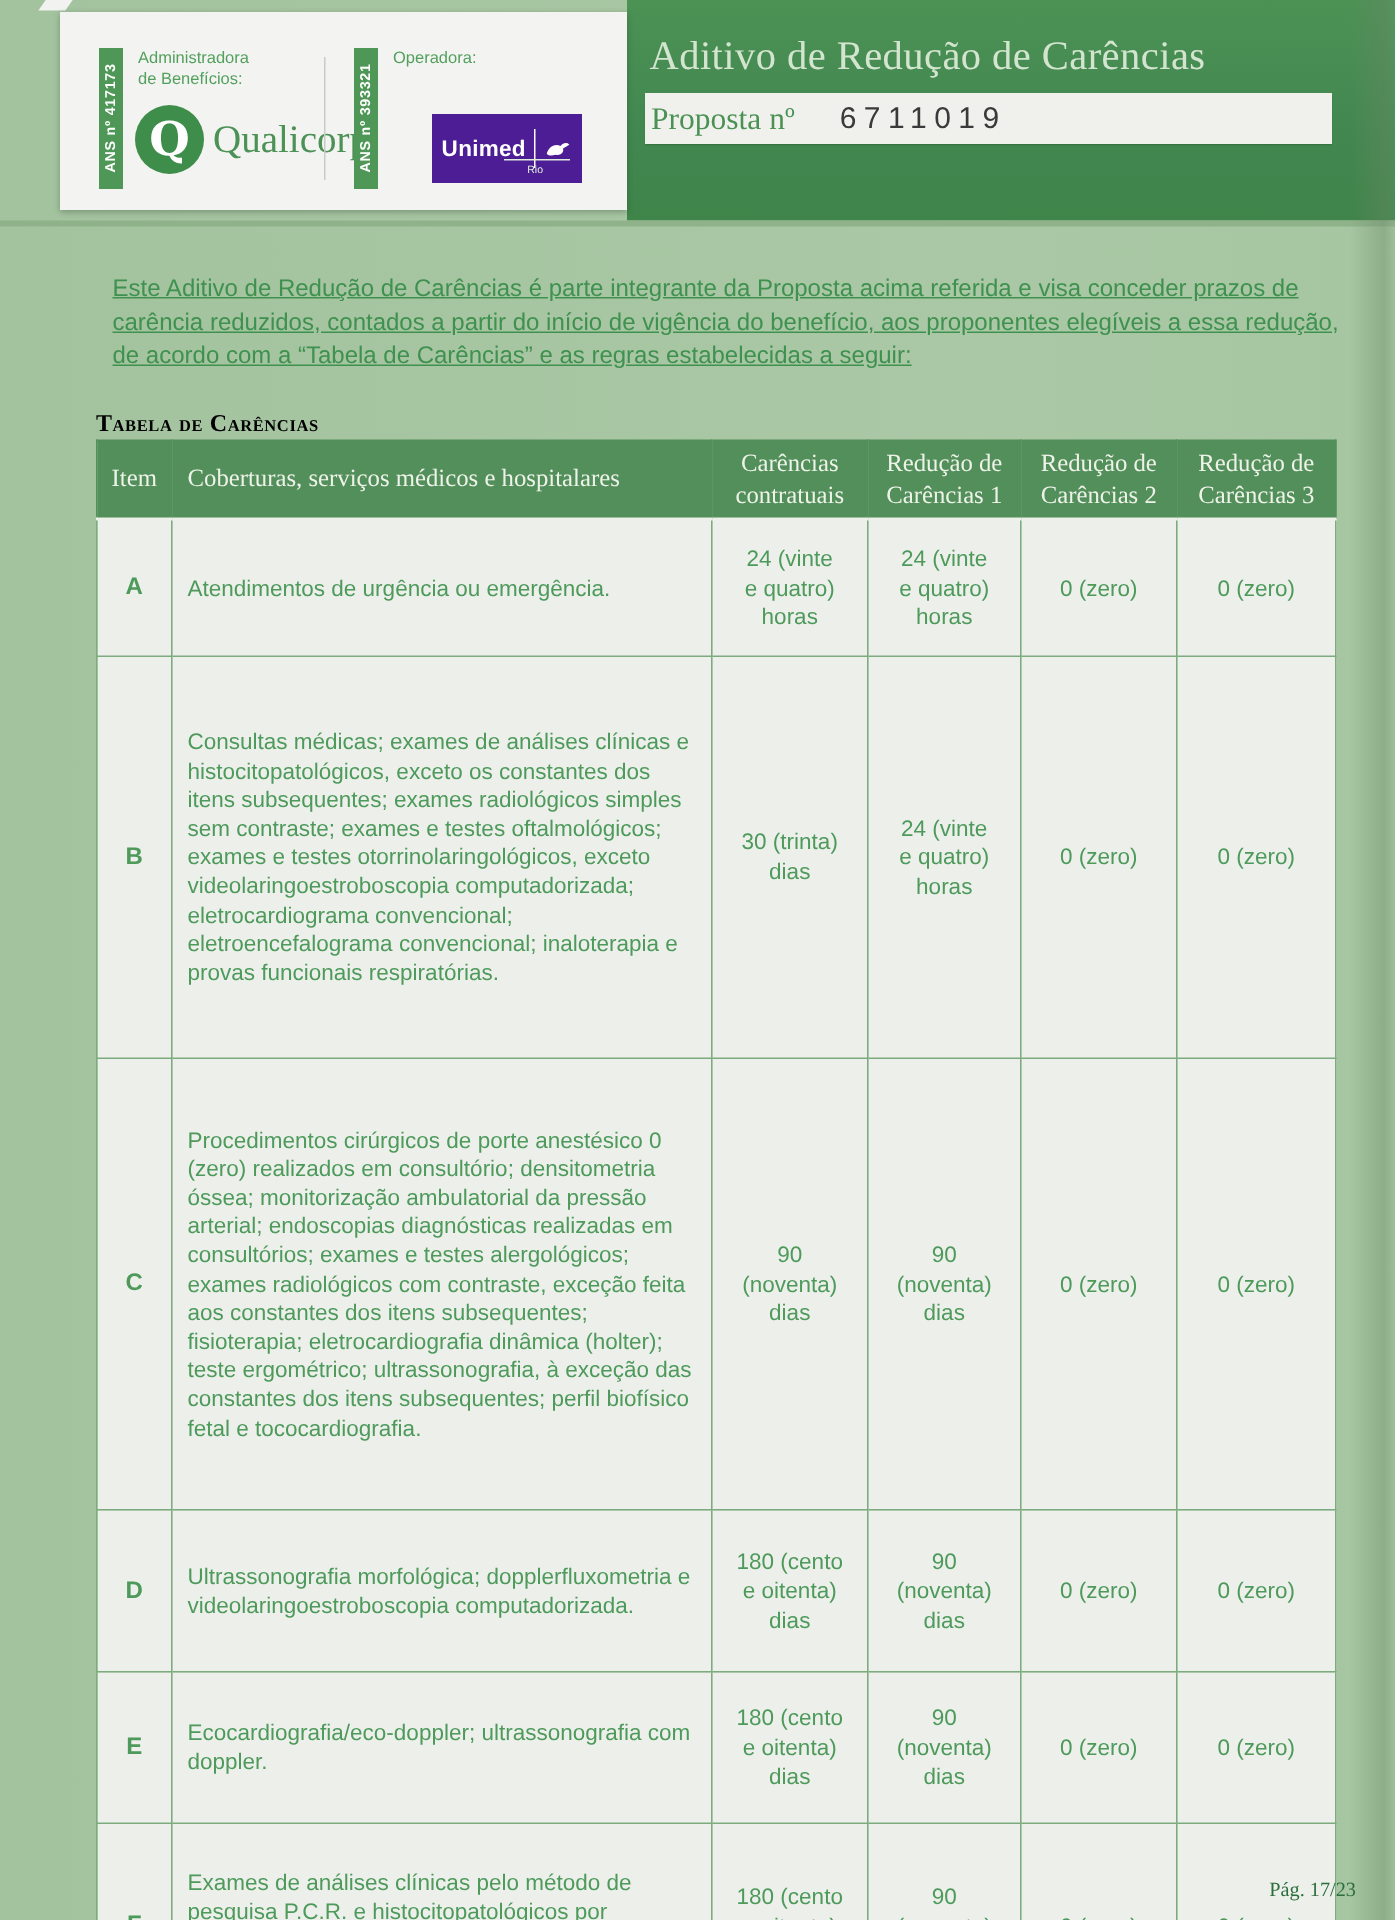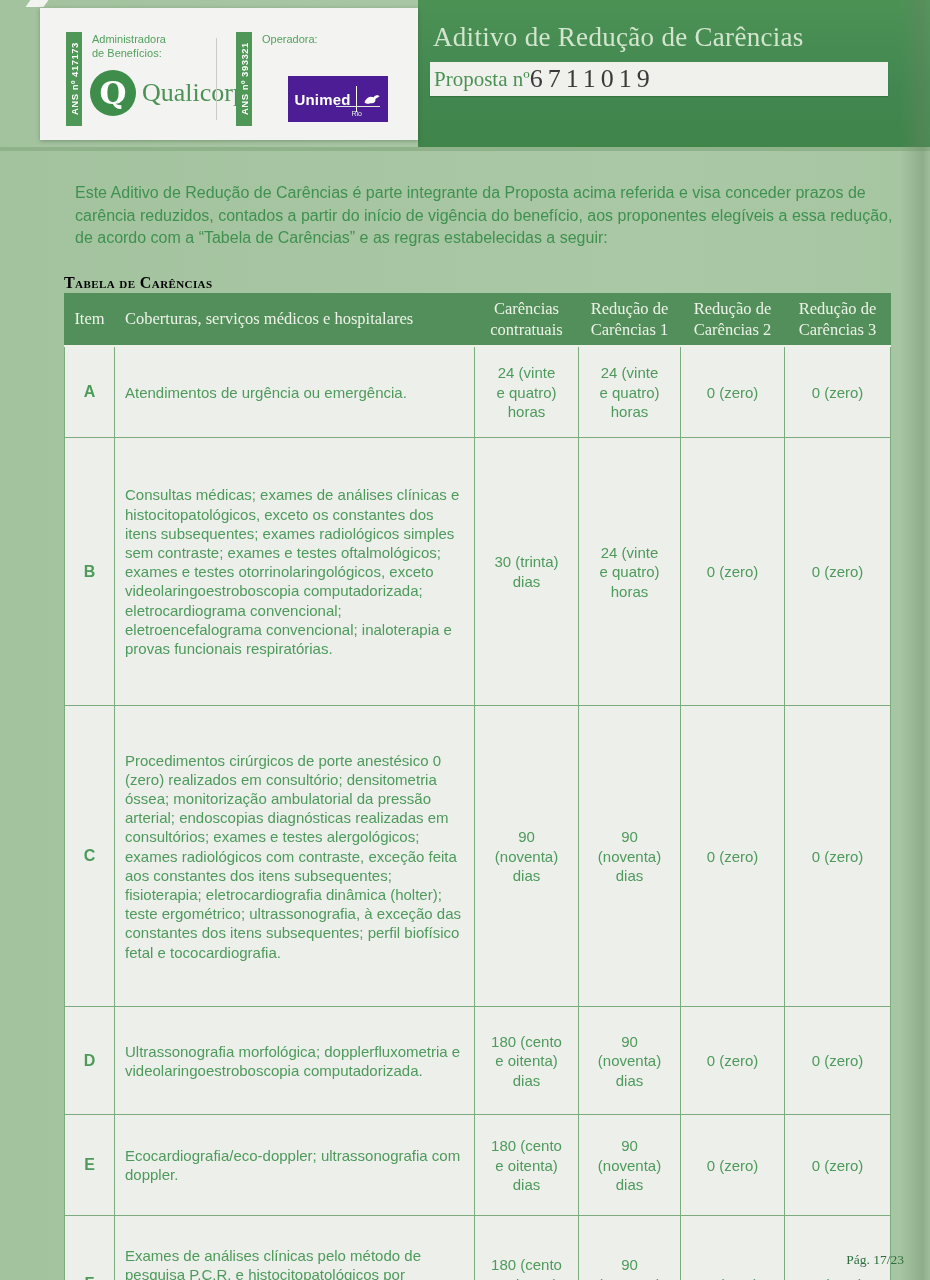--- a/index.html
+++ b/index.html
@@ -9,22 +9,22 @@
     font-family:"Liberation Sans", sans-serif;
   }
   
   .band { position:absolute; left:418px; top:0; width:512px; height:147px;
     background: linear-gradient(180deg,#4c9255 0%, #428750 60%, #3f8449 100%); }
   .band-title { position:absolute; left:15px; top:22px; color:#d3e5cf;
     font-family:"Liberation Serif", serif; font-size:27px; letter-spacing:0.3px; }
   .proposal-bar { position:absolute; left:12px; top:62px; width:458px; height:34px;
     background:#f0f1ed; display:flex; align-items:center; box-shadow:0 1px 1px rgba(0,0,0,0.15); }
   .proposal-label { color:#4a9254; font-family:"Liberation Serif", serif; font-size:21px; margin-left:4px; }
-  .proposal-number { color:#3a3a3a; font-family:Liberation Serif, serif;
-    font-size:26px; letter-spacing:5px; }
+  .proposal-number { color:#3a3a3a; font-family:Liberation Sans, sans-serif;
+    font-size:20px; letter-spacing:5px; margin-left:30px; }
   .band-edge { position:absolute; left:0; top:147px; width:930px; height:4px; background:#8fb28b; }
 
   .header-card { position:absolute; left:40px; top:8px; width:378px; height:132px;
     background:#f3f4f1; box-shadow:0 1px 4px rgba(40,60,40,0.35); }
   .ans-badge { position:absolute; width:16px; height:94px; background:#4f9757; color:#fff;
     font-size:9.5px; font-weight:bold; writing-mode:vertical-rl; transform:rotate(180deg);
     display:flex; align-items:center; justify-content:center; letter-spacing:0.5px; }
   .ans-admin { left:26px; top:24px; }
   .ans-oper  { left:196px; top:24px; }
   .mini-label { position:absolute; color:#53a05e; font-weight:normal; font-size:11px;
@@ -41,21 +41,21 @@
 
   .unimed-box { position:absolute; left:248px; top:68px; width:100px; height:46px;
     background:#4c1d95; display:flex; align-items:center; justify-content:center; }
   .unimed-word { color:#ffffff; font-weight:bold; font-size:15px; letter-spacing:0.2px; }
   .unimed-divider { width:1px; height:26px; background:#ffffff; margin:0 5px; }
   .unimed-rio { position:absolute; right:26px; bottom:5px; color:#e2eede; font-size:7px; }
   .unimed-underline { position:absolute; right:8px; bottom:15px; width:44px; height:1px; background:#dfeadb; }
 
   
   .intro { position:absolute; left:75px; top:182px; width:818px;
-    color:#3f9150; font-size:16px; line-height:1.42; }
+    color:#3f9150; font-size:16px; line-height:1.42;text-decoration:underline; }
   .section-label { position:absolute; left:64px; top:274px;
     font-family:"Liberation Serif", serif; font-variant:small-caps; font-weight:bold;
     color:#000000; font-size:16px; letter-spacing:0.4px; }
 
   
   table.carencias { position:absolute; left:64px; top:293px; width:826px;
     border-collapse:collapse; table-layout:fixed; }
   .carencias col.c-item { width:50px; } .carencias col.c-cov { width:360px; }
   .carencias col.c-v1 { width:104px; } .carencias col.c-v2 { width:102px; }
   .carencias col.c-v3 { width:104px; } .carencias col.c-v4 { width:106px; }

